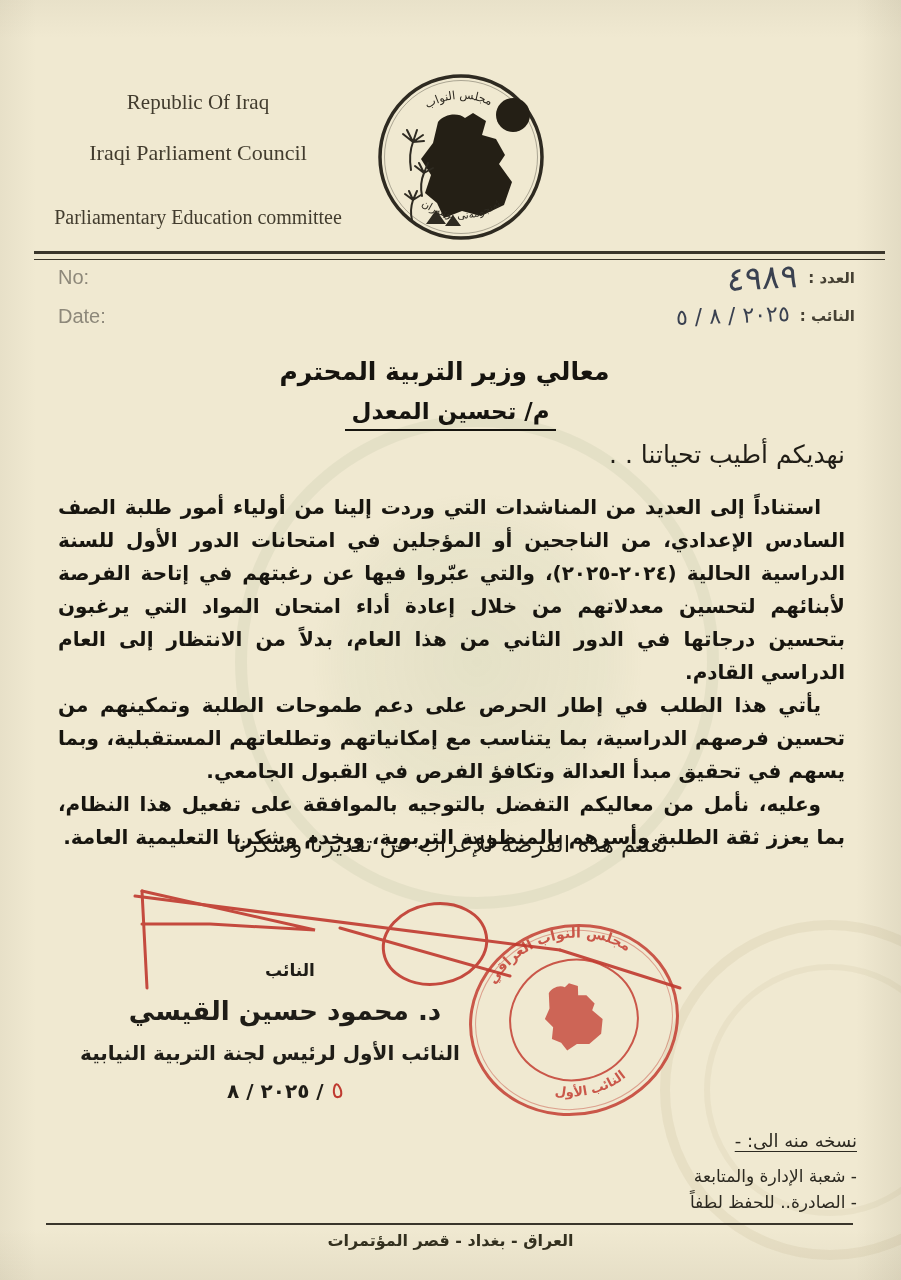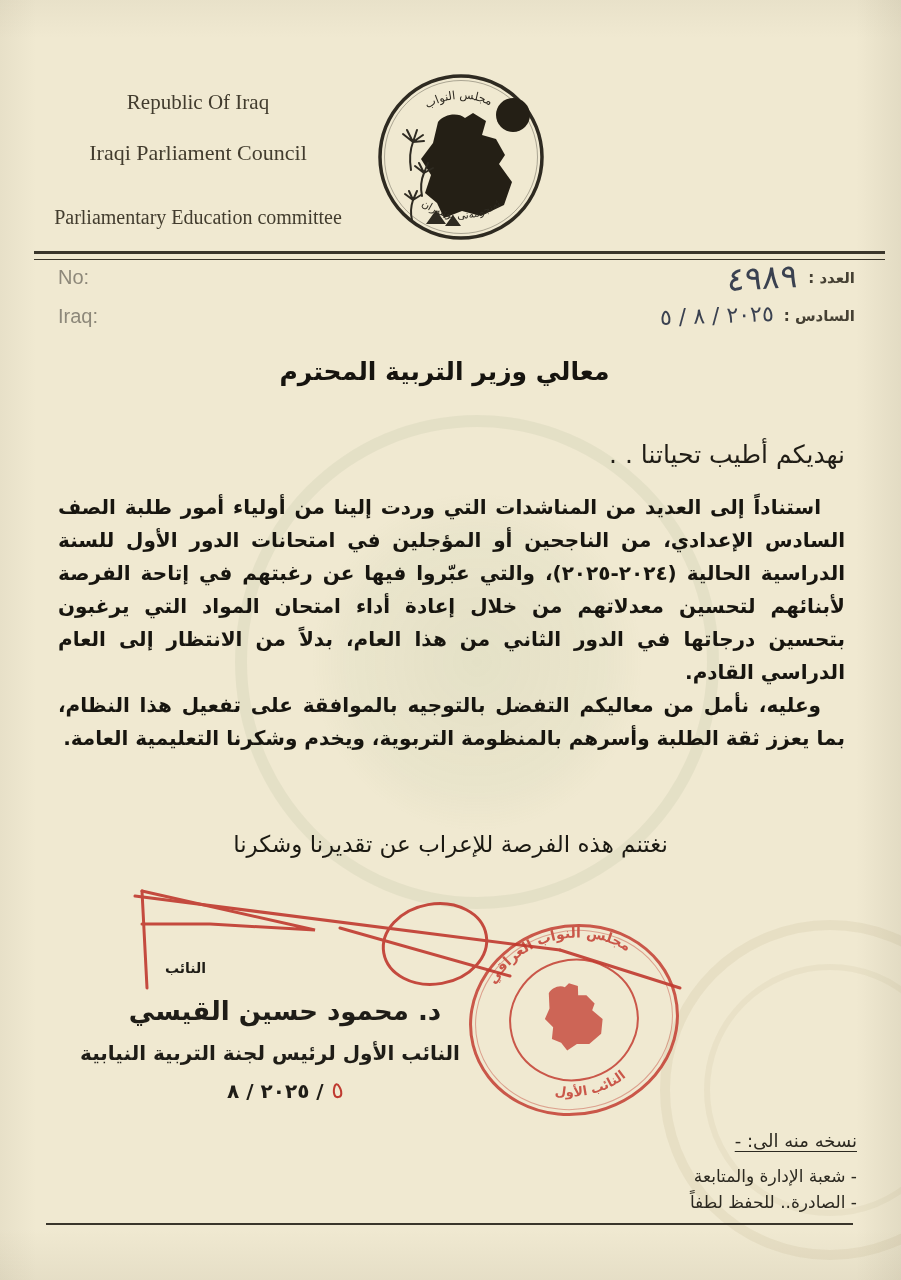--- a/index.html
+++ b/index.html
@@ -84,22 +84,22 @@
   }
   .body-text p { margin:0; text-indent:24px; }
 
   .closing { position:absolute; left:100px; right:100px; top:831px; text-align:center;
     direction:rtl; font-size:23px; color:#1b1912; }
 
   
   .sig-strokes { position:absolute; left:90px; top:878px; width:620px; height:160px; }
   .stamp { position:absolute; left:452px; top:916px; width:244px; height:208px; opacity:.92; }
 
-  .sig-title { position:absolute; left:165px; width:250px; top:960px; text-align:left;
-    direction:rtl; font-size:14px; font-weight:bold; }
+  .sig-title { position:absolute; left:165px; width:250px; top:960px; text-align:center;
+    direction:rtl; font-size:17px; font-weight:bold; }
   .sig-name  { position:absolute; left:95px;  width:380px; top:996px; text-align:center;
     direction:rtl; font-size:26px; font-weight:bold; }
   .sig-role  { position:absolute; left:80px;  width:410px; top:1041px; text-align:left;
     direction:rtl; font-size:20px; font-weight:bold; }
   .sig-date  { position:absolute; left:110px; width:350px; top:1077px; text-align:center;
     font-size:20px; font-weight:bold; }
   .sig-date .day { color:#bf3a30; font-size:23px; display:inline-block; transform:rotate(-8deg); font-weight:normal; }
 
   
   .copies { position:absolute; right:44px; top:1130px; direction:rtl; text-align:right; color:#2c2920; }
@@ -157,39 +157,43 @@
         <textPath href="#logoBotArc" startOffset="50%" text-anchor="middle">ئەنجومەنی نوێنەران</textPath>
       </text>
     </svg>
   </div>
 
 
   <div class="rule-double"></div>
 
   <div class="ref-en">
     <div class="no">No:</div>
-    <div class="date">Iraq:</div>
+    <div class="date">Date:</div>
   </div>
 
   <div class="ref-ar">
     <div class="row">
       <span class="lbl">العدد :</span>
       <span class="hand hand-no">٤٩٨٩</span>
     </div>
     <div class="row">
-      <span class="lbl">السادس :</span>
+      <span class="lbl">النائب :</span>
       <span class="hand hand-date" dir="ltr">٢٠٢٥ / ٨ / ٥</span>
     </div>
   </div>
 
   <div class="addressee">معالي وزير التربية المحترم</div>
+  <div class="subject-wrap">
+    <span class="subject">م/ تحسين المعدل</span>
+  </div>
   <div class="greeting">نهديكم أطيب تحياتنا . .</div>
 
   <div class="body-text">
     <p>استناداً إلى العديد من المناشدات التي وردت إلينا من أولياء أمور طلبة الصف السادس الإعدادي، من الناجحين أو المؤجلين في امتحانات الدور الأول للسنة الدراسية الحالية (٢٠٢٤-٢٠٢٥)، والتي عبّروا فيها عن رغبتهم في إتاحة الفرصة لأبنائهم لتحسين معدلاتهم من خلال إعادة أداء امتحان المواد التي يرغبون بتحسين درجاتها في الدور الثاني من هذا العام، بدلاً من الانتظار إلى العام الدراسي القادم.</p>
+    <p>يأتي هذا الطلب في إطار الحرص على دعم طموحات الطلبة وتمكينهم من تحسين فرصهم الدراسية، بما يتناسب مع إمكانياتهم وتطلعاتهم المستقبلية، وبما يسهم في تحقيق مبدأ العدالة وتكافؤ الفرص في القبول الجامعي.</p>
     <p>وعليه، نأمل من معاليكم التفضل بالتوجيه بالموافقة على تفعيل هذا النظام، بما يعزز ثقة الطلبة وأسرهم بالمنظومة التربوية، ويخدم وشكرنا التعليمية العامة.</p>
   </div>
 
   <div class="closing">نغتنم هذه الفرصة للإعراب عن تقديرنا وشكرنا</div>
 
   <svg class="sig-strokes" viewBox="0 0 620 160">
     <g stroke="#c0392f" stroke-width="3" fill="none" stroke-linecap="round" opacity=".9">
       <path d="M45,18 L470,72"></path>
       <path d="M52,13 L225,52 L120,46 L52,46"></path>
       <path d="M52,13 L57,110"></path>
@@ -225,14 +229,15 @@
     <span>٢٠٢٥ / ٨ / </span><span class="day">٥</span>
   </div>
 
   <div class="copies">
     <div class="head">نسخه منه الى: -</div>
     <div class="item">- شعبة الإدارة والمتابعة</div>
     <div class="item">- الصادرة.. للحفظ لطفاً</div>
   </div>
 
   <div class="footer-rule"></div>
+  <div class="footer-text">العراق - بغداد - قصر المؤتمرات</div>
 
 </div>
 
 </body></html>

